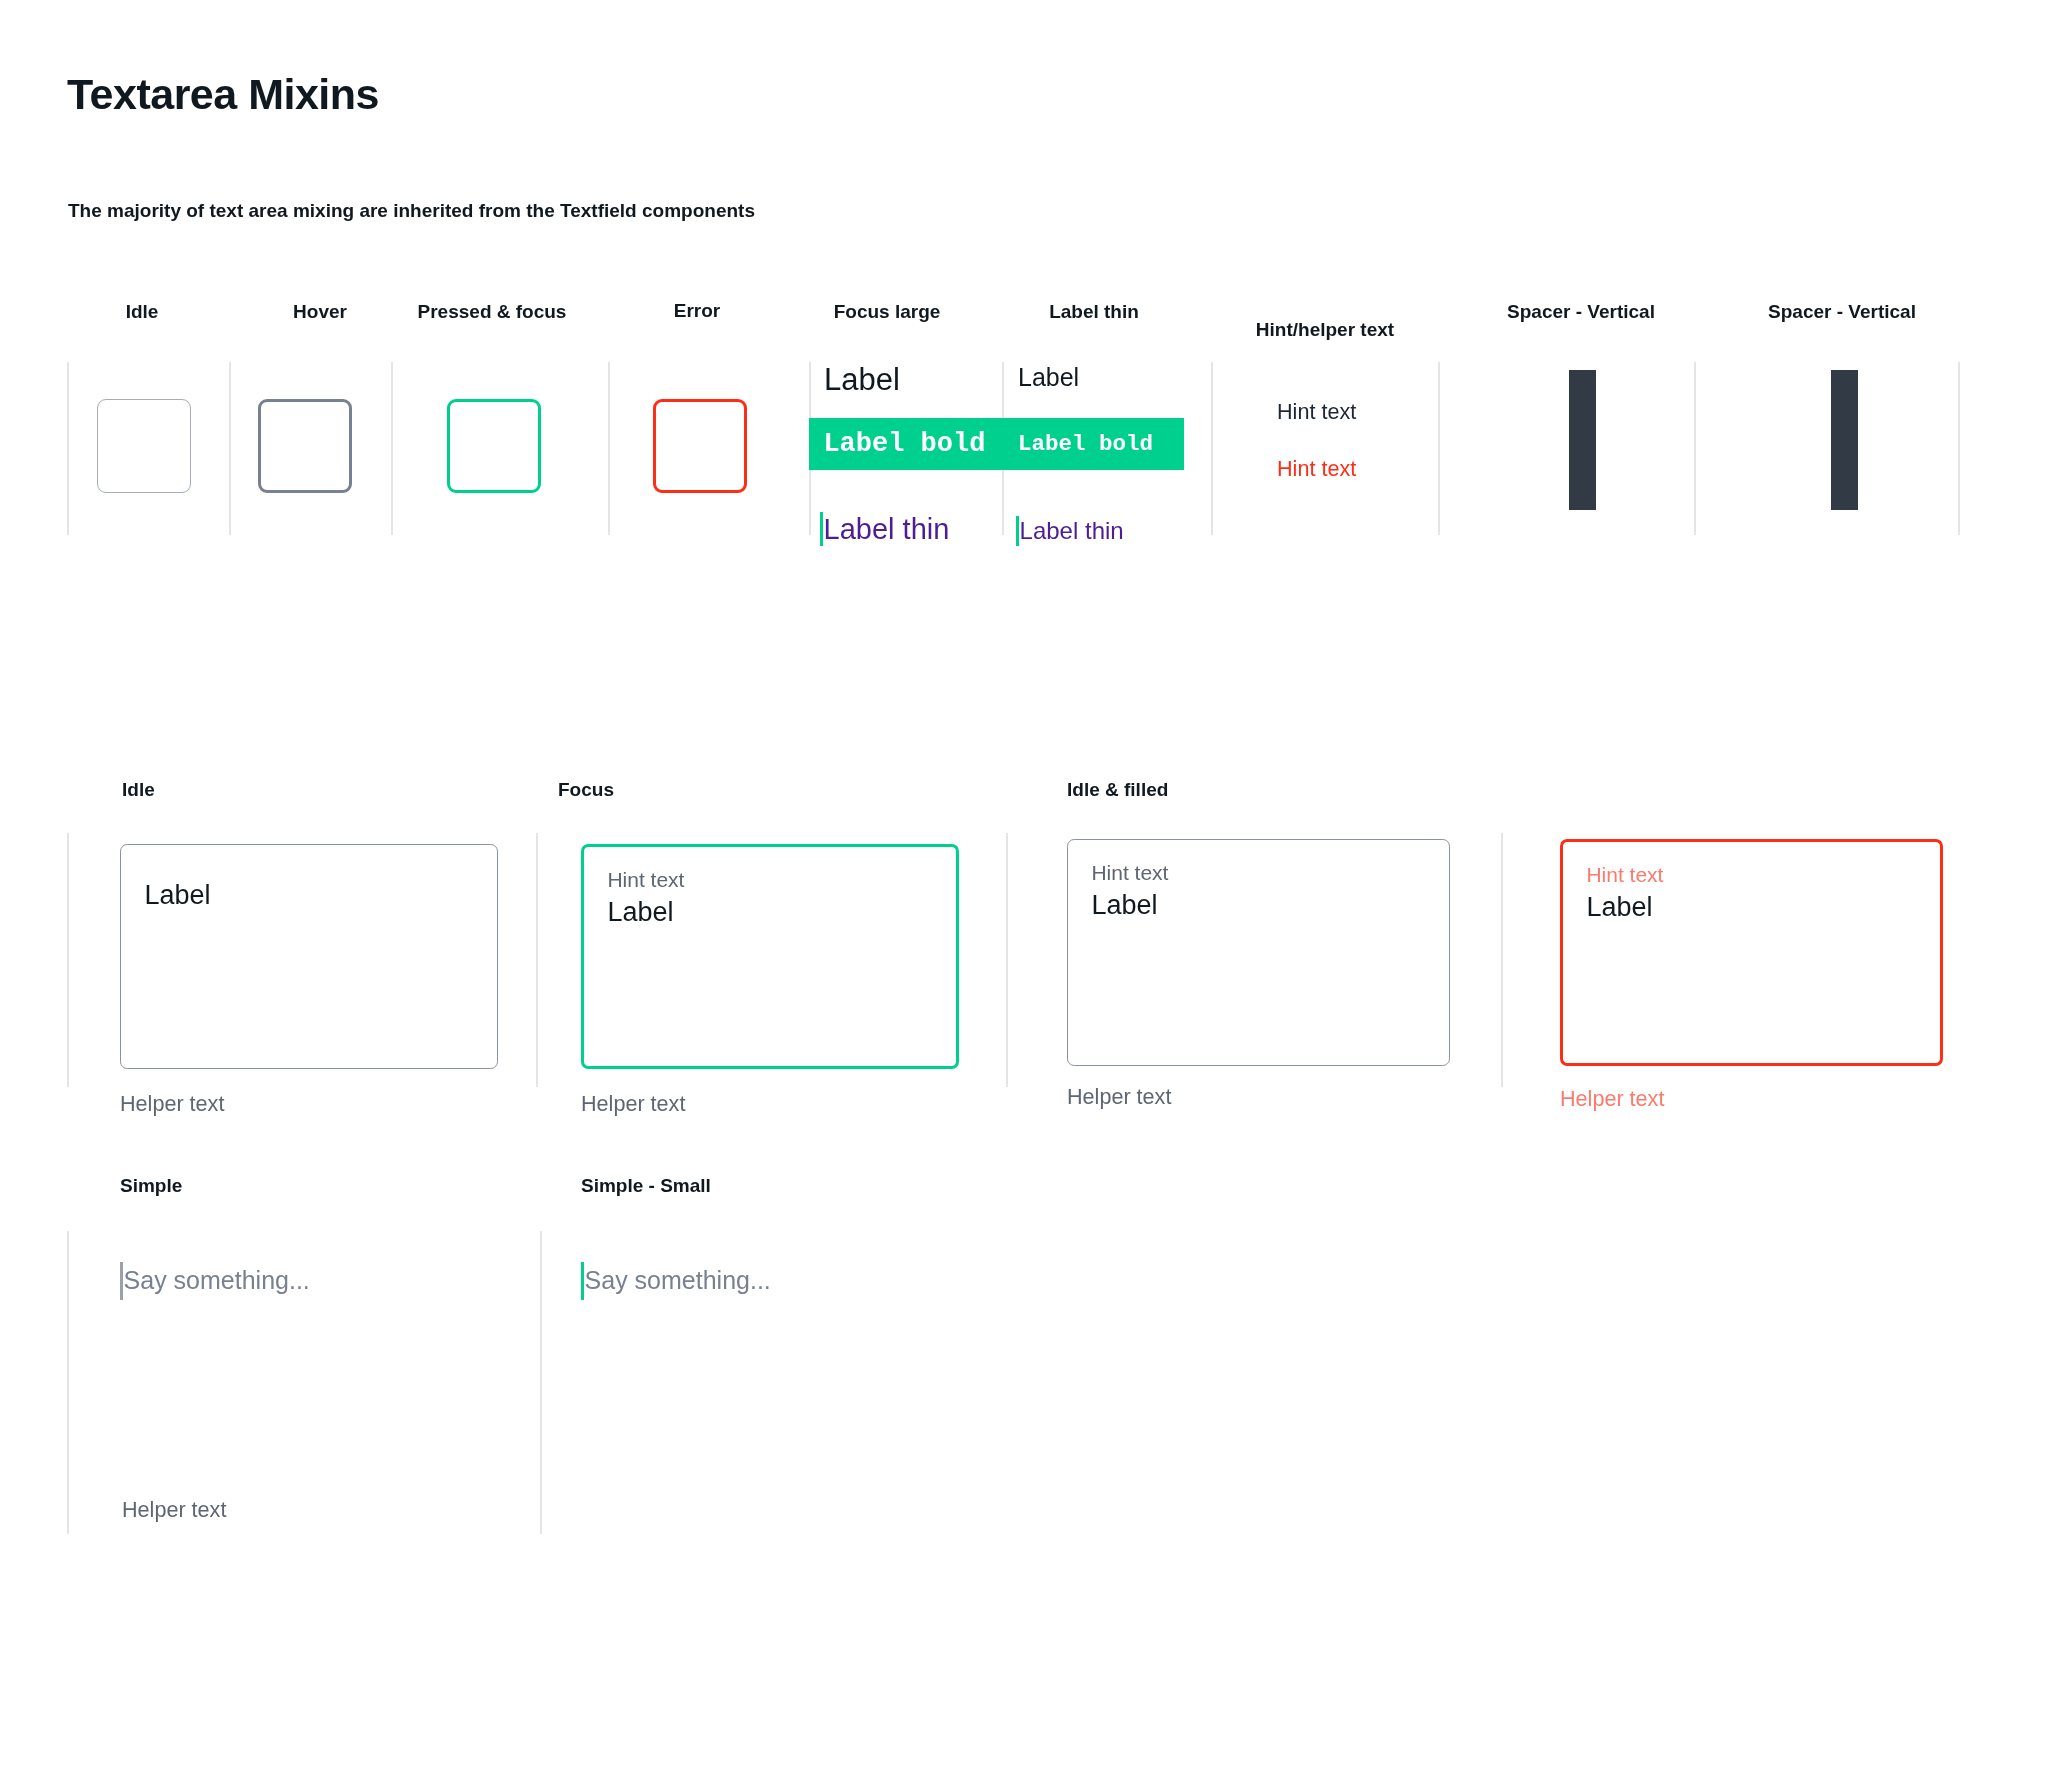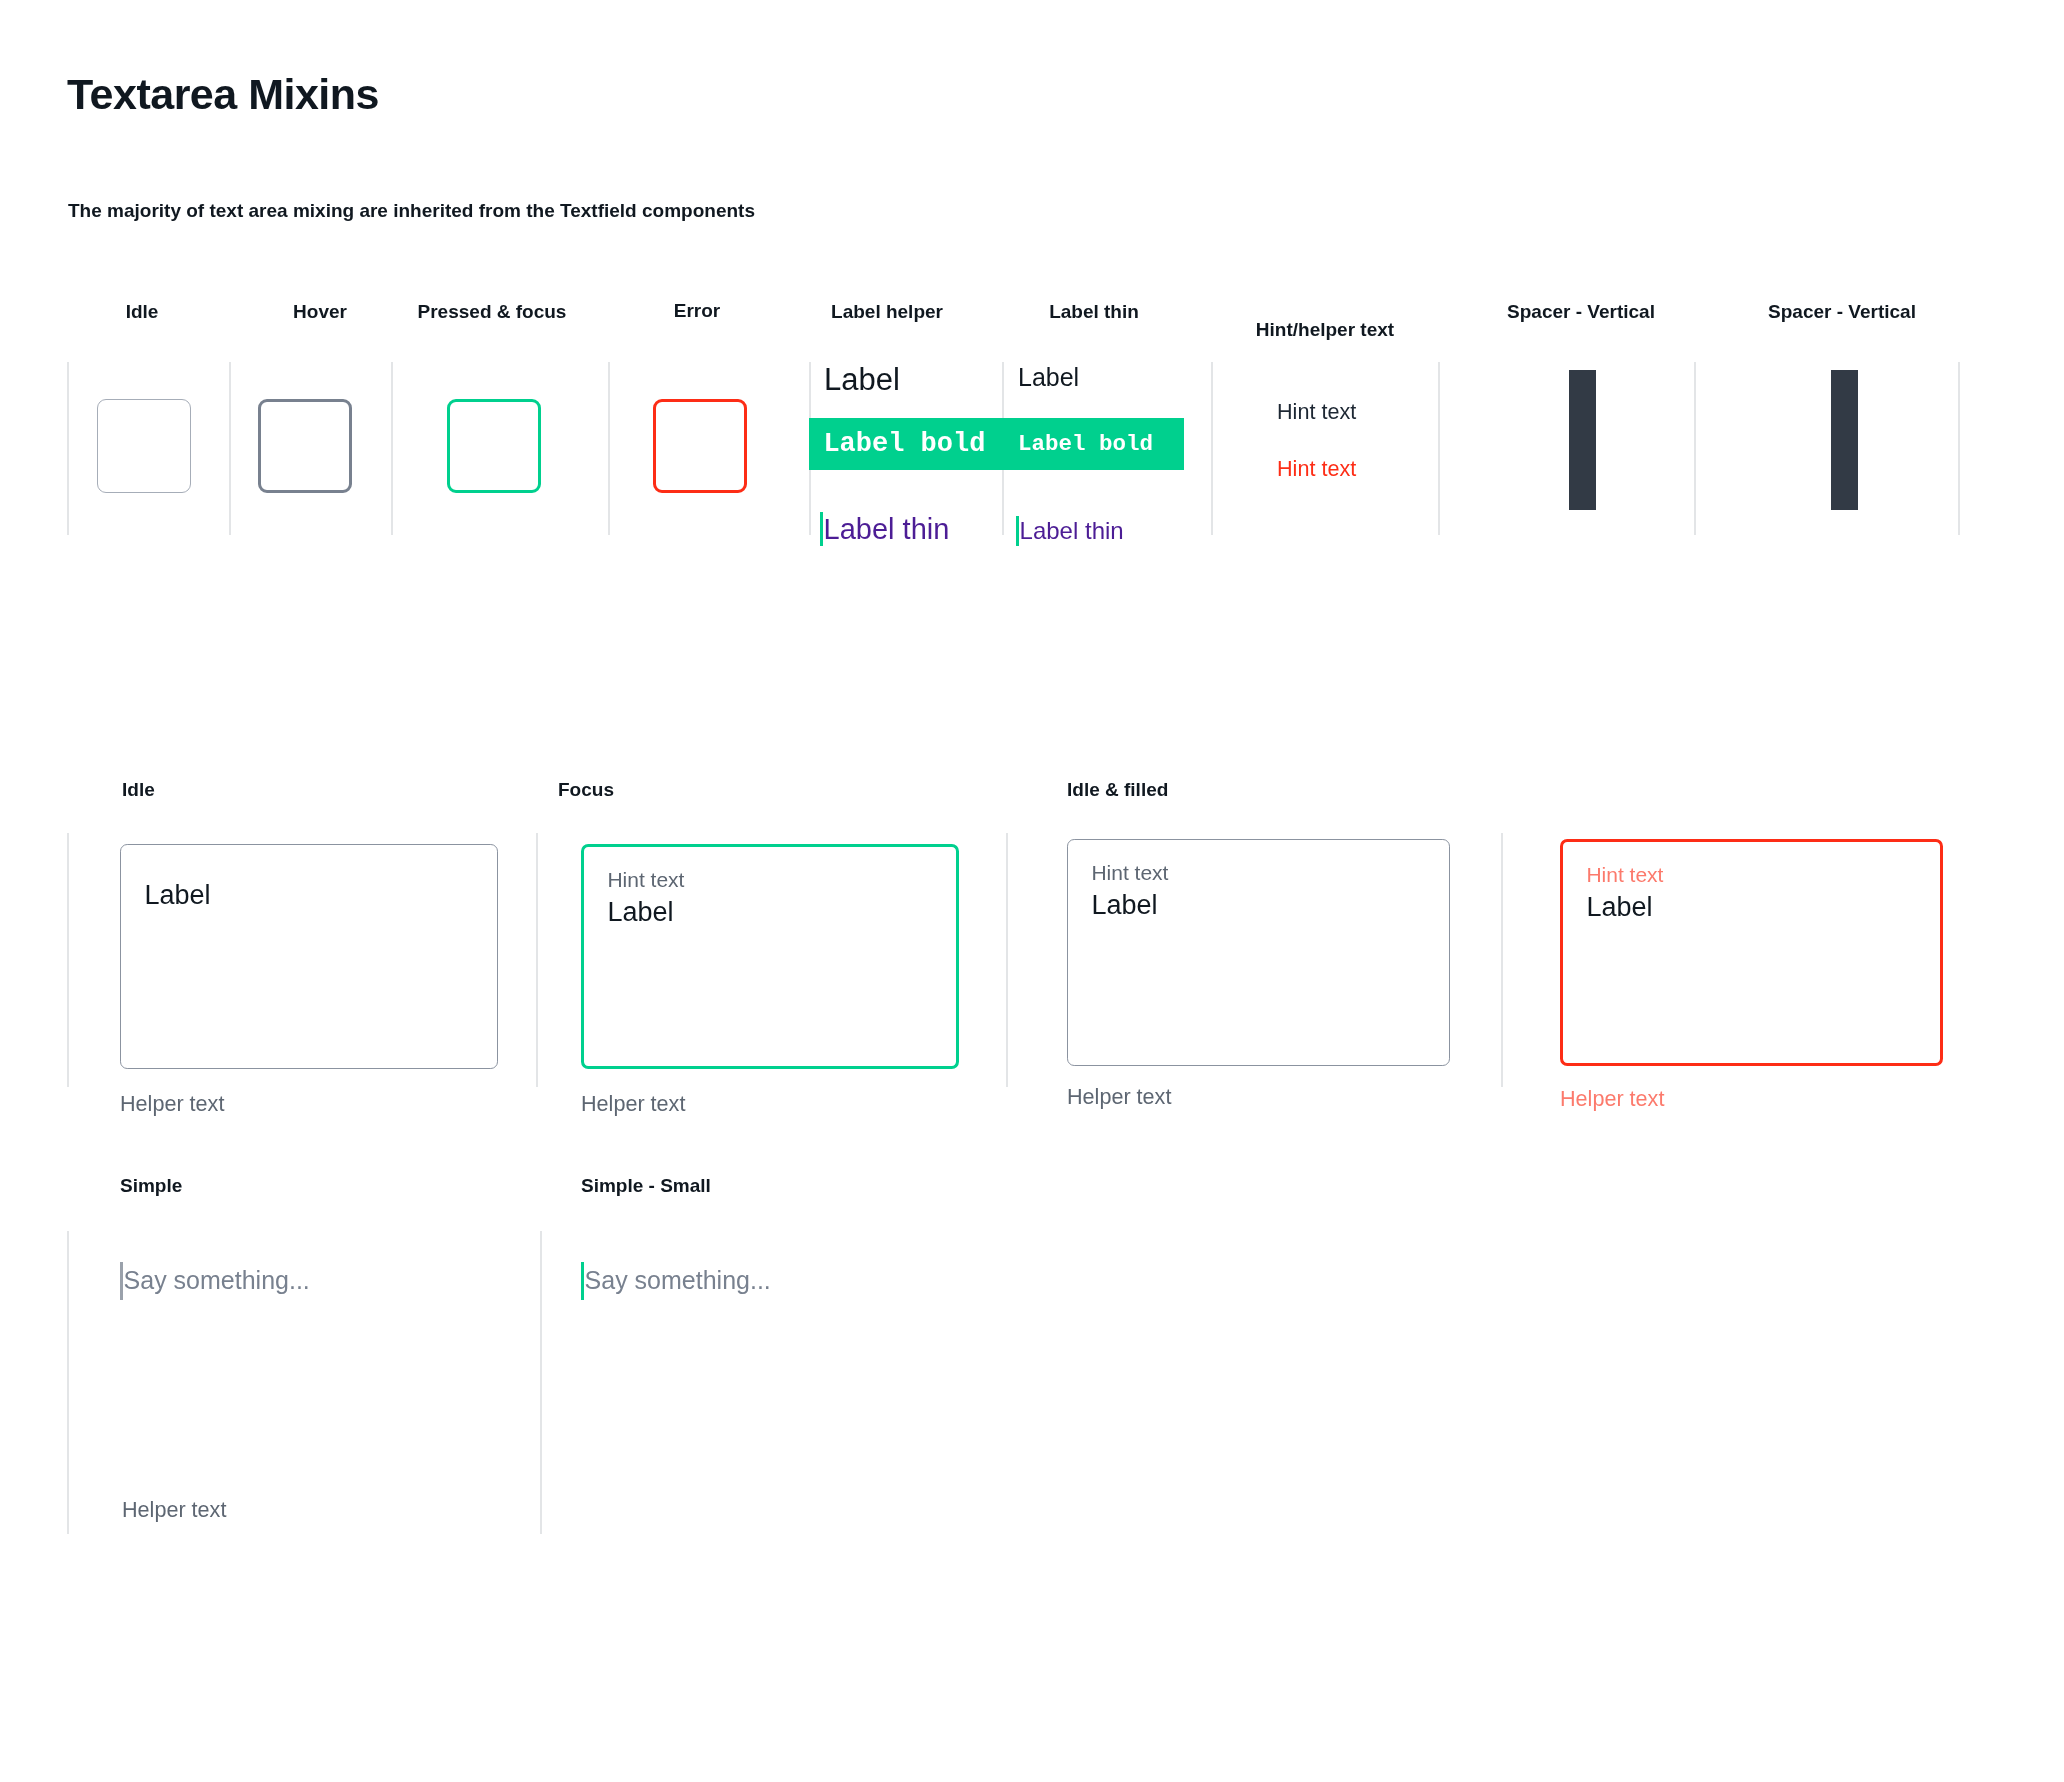--- a/index.html
+++ b/index.html
@@ -165,21 +165,21 @@
 <div class="page">
 
   <div class="h1" style="left:67px; top:70px;">Textarea Mixins</div>
 
   <div class="subtitle" style="left:68px; top:200px;">The majority of text area mixing are inherited from the Textfield components</div>
 
   <div class="mix-head" style="left:142px;  top:301px;">Idle</div>
   <div class="mix-head" style="left:320px;  top:301px;">Hover</div>
   <div class="mix-head" style="left:492px;  top:301px;">Pressed &amp; focus</div>
   <div class="mix-head" style="left:697px;  top:300px;">Error</div>
-  <div class="mix-head" style="left:887px;  top:301px;">Label helper</div>
+  <div class="mix-head" style="left:887px;  top:301px;">Focus large</div>
   <div class="mix-head" style="left:1094px; top:301px;">Label thin</div>
   <div class="mix-head" style="left:1325px; top:319px;">Hint/helper text</div>
   <div class="mix-head" style="left:1581px; top:301px;">Spacer - Vertical</div>
   <div class="mix-head" style="left:1842px; top:301px;">Spacer - Vertical</div>
 
   <div class="vrule" style="left:67px;   top:362px; height:173px;"></div>
   <div class="vrule" style="left:229px;  top:362px; height:173px;"></div>
   <div class="vrule" style="left:391px;  top:362px; height:173px;"></div>
   <div class="vrule" style="left:608px;  top:362px; height:173px;"></div>
   <div class="vrule" style="left:809px;  top:362px; height:173px;"></div>

